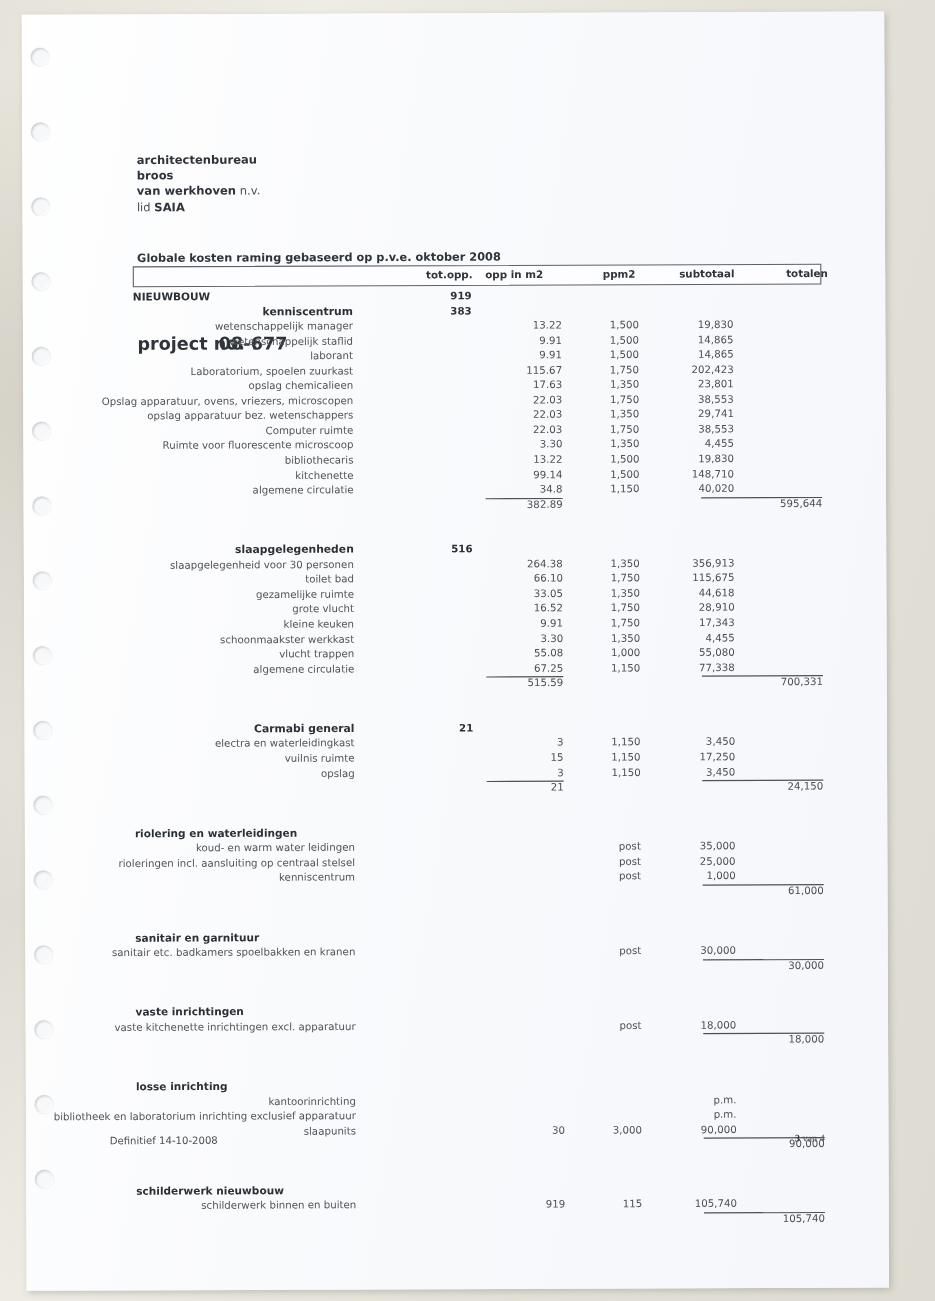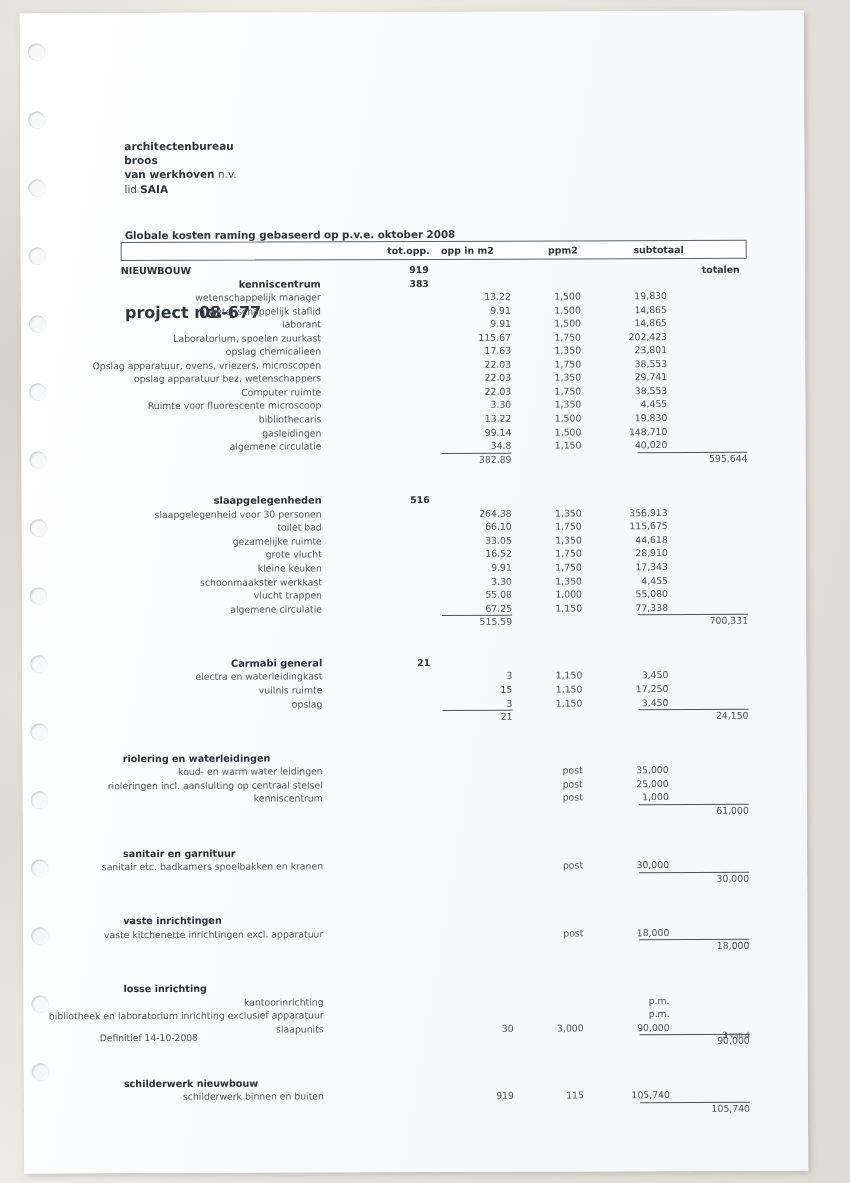--- a/index.html
+++ b/index.html
@@ -230,22 +230,22 @@
         <div><span class="lbl">project</span><span class="colon">:</span><span>Uitbreiding Carmabi FASE 1</span></div>
         <div><span class="lbl">project no. :</span><span class="colon"></span><span>08-677</span></div>
       </div>
 
       <div class="subtitle">Globale kosten raming gebaseerd op p.v.e. oktober 2008</div>
 
       <div id="hdrbox">
           <div class="hcell" style="left: 238px; width: 70px;">tot.opp.</div>
           <div class="hcell" style="left: 294px; width: 78px;">opp in m2</div>
           <div class="hcell" style="left: 396px; width: 60px;">ppm2</div>
-          <div class="hcell" style="left: 476px; width: 86px;">subtotaal</div>
-          <div class="hcell" style="left: 548px; width: 70px; margin-top: 20px;">totalen</div>
+          <div class="hcell" style="left: 460px; width: 86px;">subtotaal</div>
+          <div class="hcell" style="left: 561px; width: 70px;">totalen</div>
         </div>
 
       <div id="rows">
           <div class="row">
             <div class="label left">NIEUWBOUW</div>
             <div class="cell c-tot">919</div>
           </div>
           <div class="row">
             <div class="label sub">kenniscentrum</div>
             <div class="cell c-tot">383</div>
@@ -304,21 +304,21 @@
             <div class="cell c-ppm">1,350</div>
             <div class="cell c-sub">4,455</div>
           </div>
           <div class="row">
             <div class="label">bibliothecaris</div>
             <div class="cell c-opp">13.22</div>
             <div class="cell c-ppm">1,500</div>
             <div class="cell c-sub">19,830</div>
           </div>
           <div class="row">
-            <div class="label">gasleidingen</div>
+            <div class="label">kitchenette</div>
             <div class="cell c-opp">99.14</div>
             <div class="cell c-ppm">1,500</div>
             <div class="cell c-sub">148,710</div>
           </div>
           <div class="row">
             <div class="label">algemene circulatie</div>
             <div class="cell c-opp">34.8</div>
             <div class="cell c-ppm">1,150</div>
             <div class="cell c-sub">40,020</div>
             <div class="rule r-opp" style="top: 12.5px;"></div>

